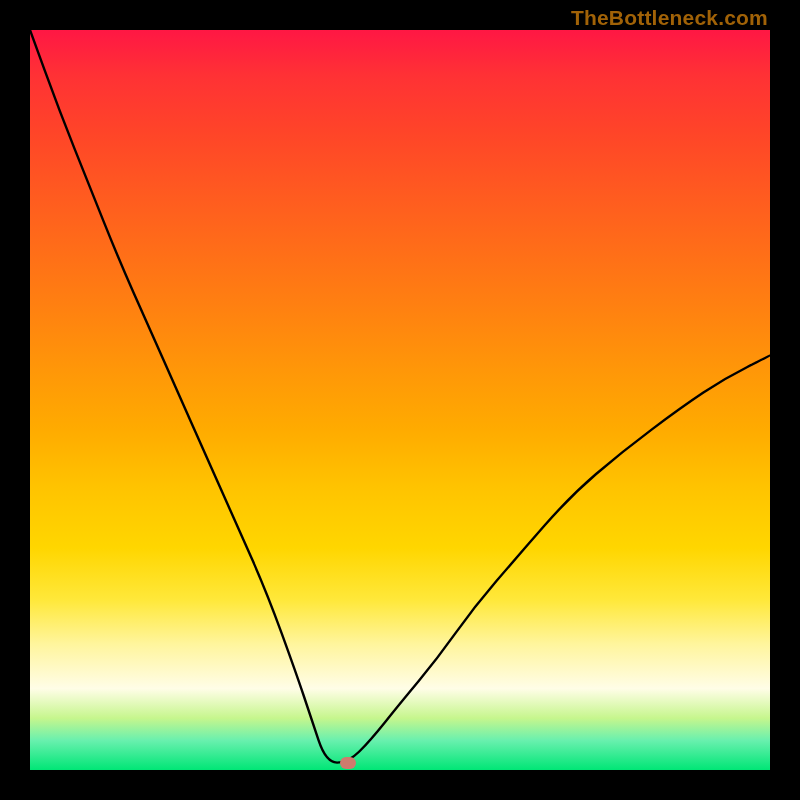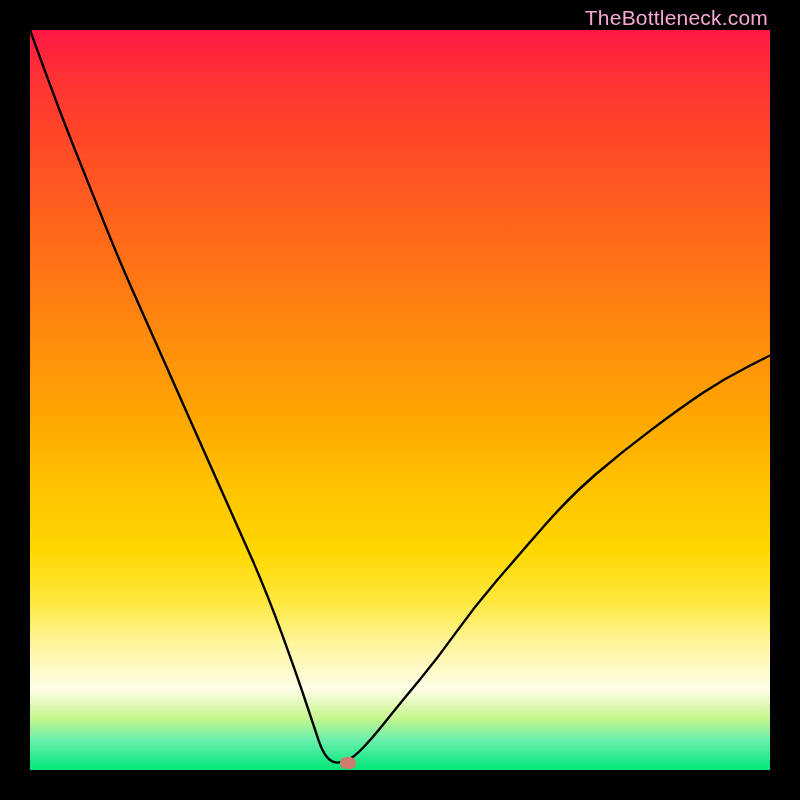--- a/index.html
+++ b/index.html
@@ -41,24 +41,24 @@
       #fffde7 89%,
       #c6f68d 93%,
       #69f0ae 96%,
       #00e676 100%
     );
   }
   .watermark {
     position: absolute;
     top: 6px;
     right: 32px;
-    color: #f9a8d4;
+    color: #a16207;
     font-size: 21px;
     letter-spacing: 0.2px;
-    font-weight: 400;
+    font-weight: 700;
     user-select: none;
   }
   svg.curve {
     position: absolute;
     left: 0;
     top: 0;
     width: 740px;
     height: 740px;
   }
   .marker {

